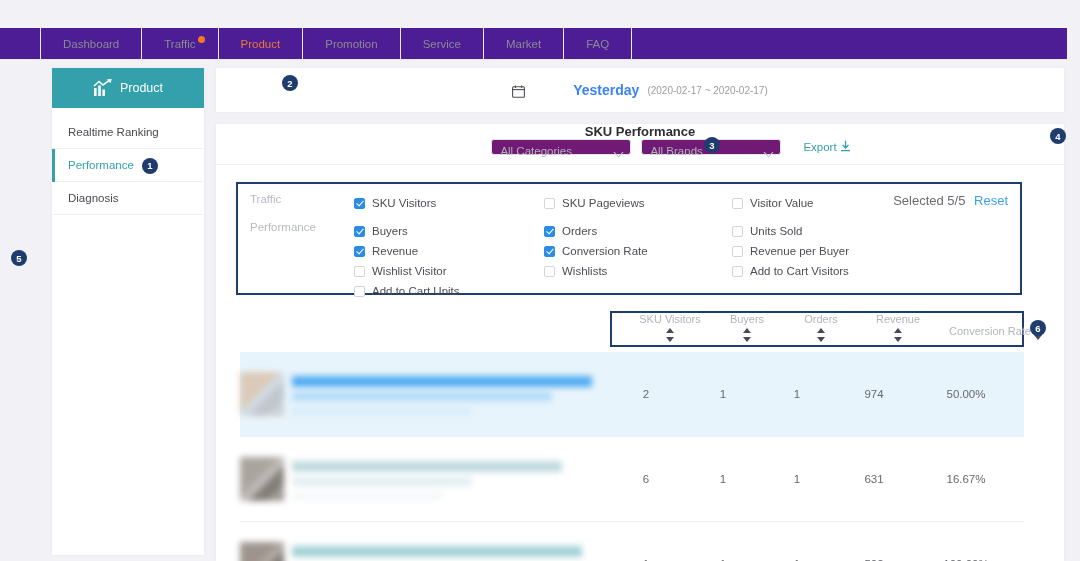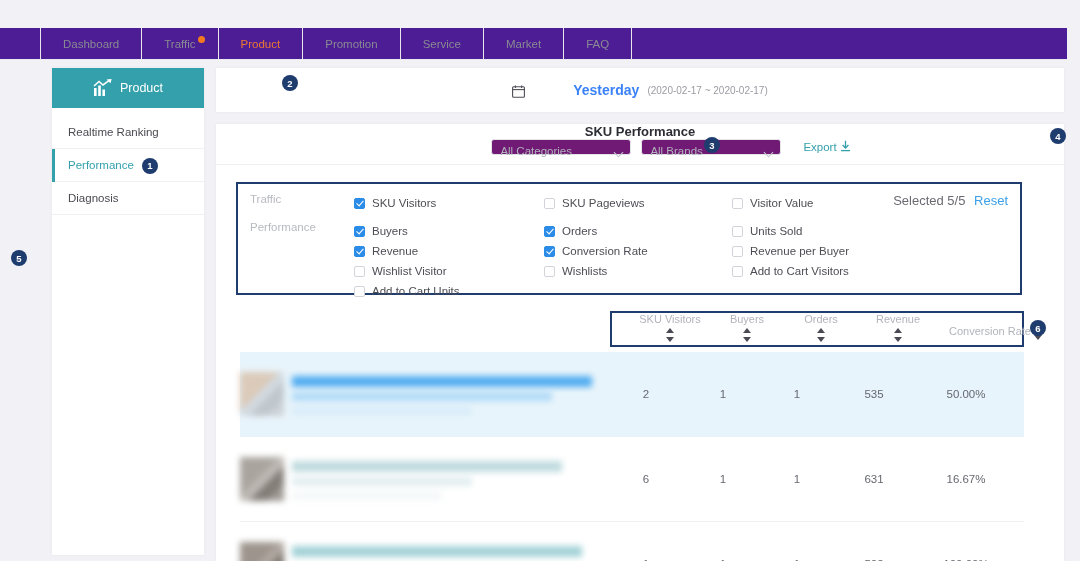--- a/index.html
+++ b/index.html
@@ -399,21 +399,21 @@
   <div class="clip">
     <div class="tbody" id="tbody" style="left:24px; top:0;">
         <div class="trow hl">
           <div class="thumb" style="background: linear-gradient(135deg, rgb(217, 195, 174) 0px, rgb(217, 195, 174) 45%, rgb(207, 214, 220) 45%, rgb(207, 214, 220) 60%, rgb(185, 191, 196) 60%, rgb(185, 191, 196) 80%, rgb(200, 204, 208) 80%, rgb(200, 204, 208) 100%);"></div>
           <div class="blurtext bl1" style="width: 300px; background: rgb(74, 169, 240); opacity: 0.95;"></div>
           <div class="blurtext bl2" style="width: 260px; background: rgb(140, 201, 245); opacity: 0.6;"></div>
           <div class="blurtext bl3" style="width: 180px; background: rgb(191, 224, 248); opacity: 0.4;"></div>
           <div class="cell" style="left: 364px; width: 84px; top: 36px;">2</div>
           <div class="cell" style="left: 452px; width: 62px; top: 36px;">1</div>
           <div class="cell" style="left: 526px; width: 62px; top: 36px;">1</div>
-          <div class="cell" style="left: 600px; width: 68px; top: 36px;">535</div>
+          <div class="cell" style="left: 600px; width: 68px; top: 36px;">974</div>
           <div class="cell" style="left: 676px; width: 100px; top: 36px;">50.00%</div>
         </div>
         <div class="trow">
           <div class="thumb" style="background: linear-gradient(135deg, rgb(155, 149, 142) 0px, rgb(155, 149, 142) 45%, rgb(179, 174, 168) 45%, rgb(179, 174, 168) 60%, rgb(111, 104, 98) 60%, rgb(111, 104, 98) 80%, rgb(142, 137, 130) 80%, rgb(142, 137, 130) 100%);"></div>
           <div class="blurtext bl1" style="width: 270px; background: rgb(188, 217, 221); opacity: 0.95;"></div>
           <div class="blurtext bl2" style="width: 180px; background: rgb(207, 227, 230); opacity: 0.6;"></div>
           <div class="blurtext bl3" style="width: 150px; background: rgb(228, 236, 237); opacity: 0.4;"></div>
           <div class="cell" style="left: 364px; width: 84px; top: 36px;">6</div>
           <div class="cell" style="left: 452px; width: 62px; top: 36px;">1</div>
           <div class="cell" style="left: 526px; width: 62px; top: 36px;">1</div>

